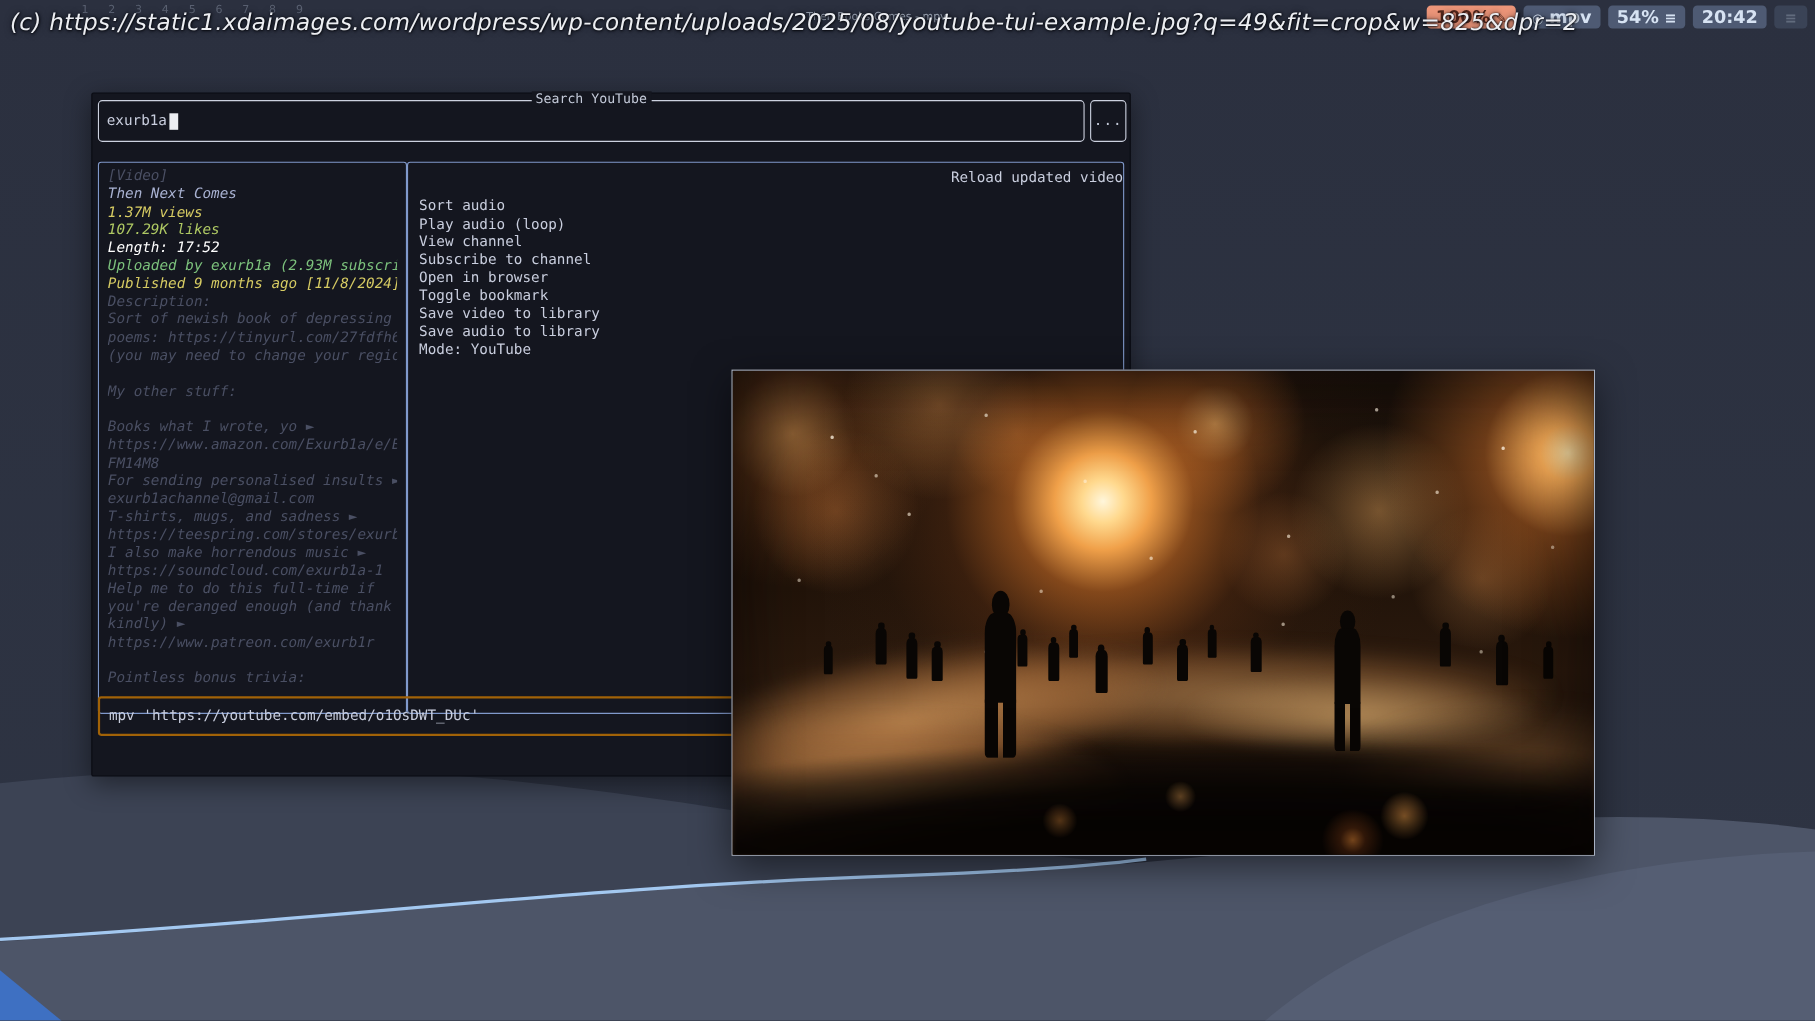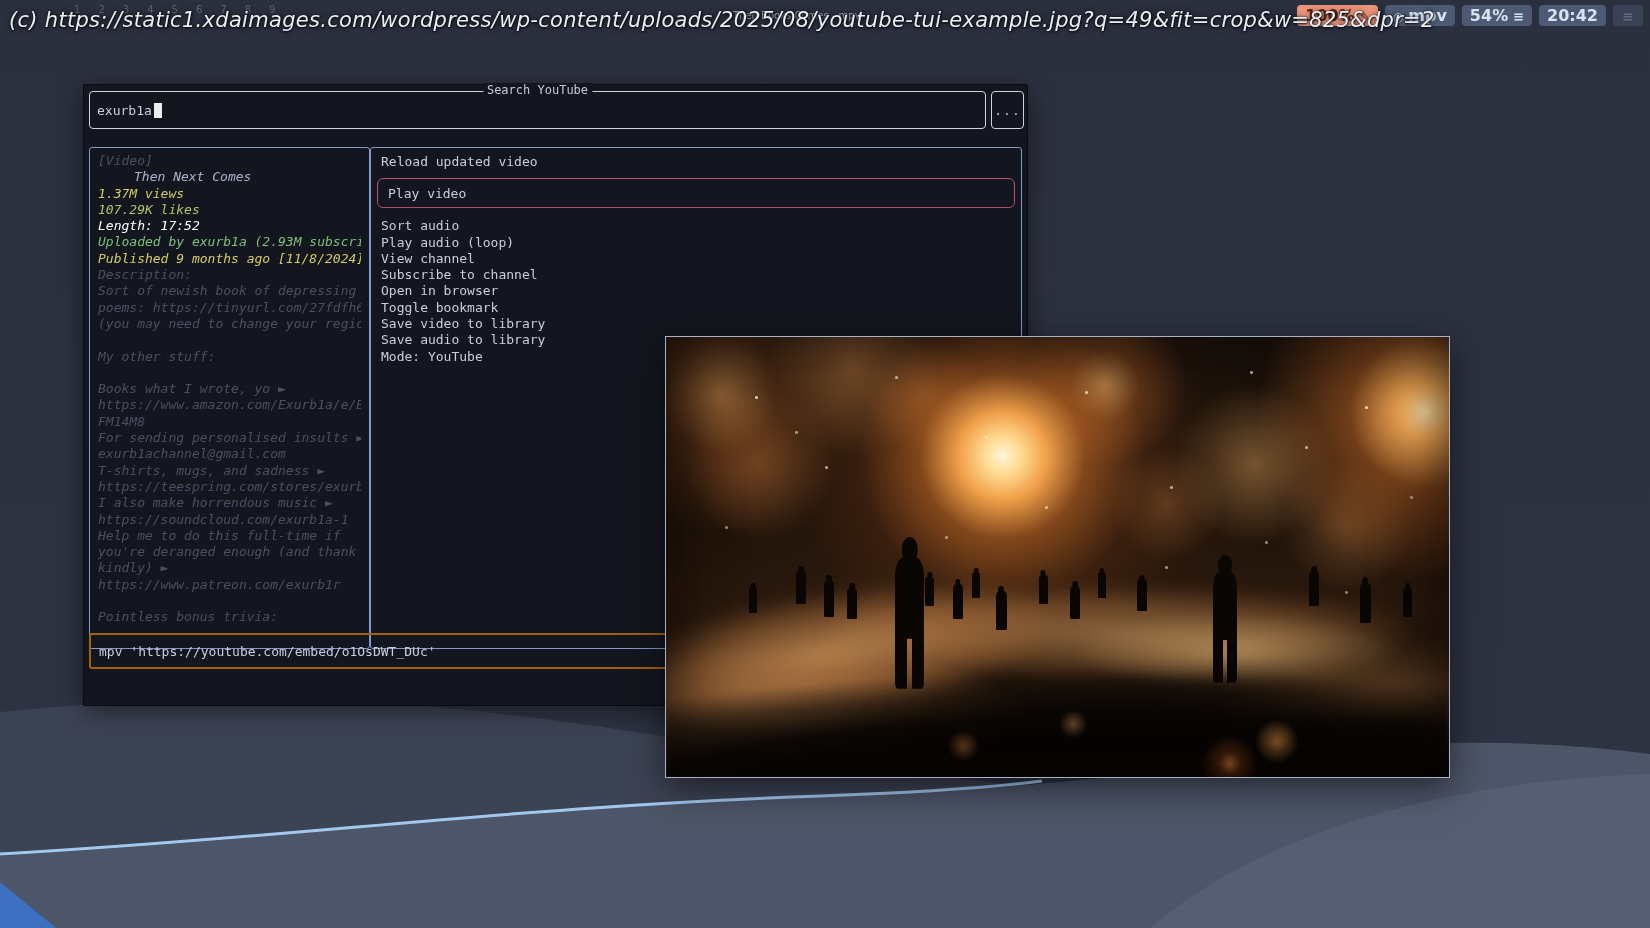--- a/index.html
+++ b/index.html
@@ -51,27 +51,27 @@
     border:1px solid #cdd2e0; border-radius:4px; display:flex; align-items:center; justify-content:center;
     color:#c3c9d8; letter-spacing:1px; cursor:pointer; }
 
   .panel { position:absolute; top:62px; height:502px; border:1px solid #8099cb; border-radius:3px; overflow:hidden; }
   .panel-left  { left:5px;  width:281px;font-style:italic; }
   .panel-right { left:286px; width:652px; }
 
   .panel-left .inner { padding:5px 8px; }
   .line { height:16.3px; line-height:16.3px; white-space:pre; overflow:hidden; }
   .c-dim    { color:#4a4f63; }
-  .c-title  { color:#a9b2d2;margin-left:36px; }
+  .c-title  { color:#a9b2d2; }
   .c-yellow { color:#d6cb63; }
   .c-green2 { color:#aec863; }
   .c-light  { color:#ffffff; }
   .c-green  { color:#7cc17c; }
 
-  .menu-first { margin:6px 0 0 0; padding-left:10px; cursor:pointer; }
+  .menu-first { margin:6px 0 0 0; padding-left:10px; cursor:pointer;text-align:right; }
   .selected-box { margin:8px 6px 0 6px; height:30px; border:1px solid #bb4f61; border-radius:6px;
     display:flex; align-items:center; padding-left:10px; cursor:pointer; }
   .menu-list { margin-top:10px; }
   .menu-list .line { padding-left:10px; cursor:pointer; }
 
   .cmdbox { position:absolute; left:5px; top:548px; width:932px; height:36px;
     border:2px solid #a16207; border-radius:3px; }
   .cmdbox .cmd { position:absolute; left:8px; top:50%; transform:translateY(-50%); white-space:pre; color:#c9cede; }
 
   
@@ -223,23 +223,20 @@
             <div class="line c-dim">kindly) ►</div>
             <div class="line c-dim">https://www.patreon.com/exurb1r</div>
             <div class="line c-dim">&nbsp;</div>
             <div class="line c-dim">Pointless bonus trivia:</div>
           </div>
       </div>
     </div>
 
     <div class="panel panel-right">
       <div class="line menu-first">Reload updated video</div>
-      <div class="selected-box">
-        <span>Play video</span>
-      </div>
       <div class="menu-list">
           <div class="line">Sort audio</div>
           <div class="line">Play audio (loop)</div>
           <div class="line">View channel</div>
           <div class="line">Subscribe to channel</div>
           <div class="line">Open in browser</div>
           <div class="line">Toggle bookmark</div>
           <div class="line">Save video to library</div>
           <div class="line">Save audio to library</div>
           <div class="line">Mode: YouTube</div>

